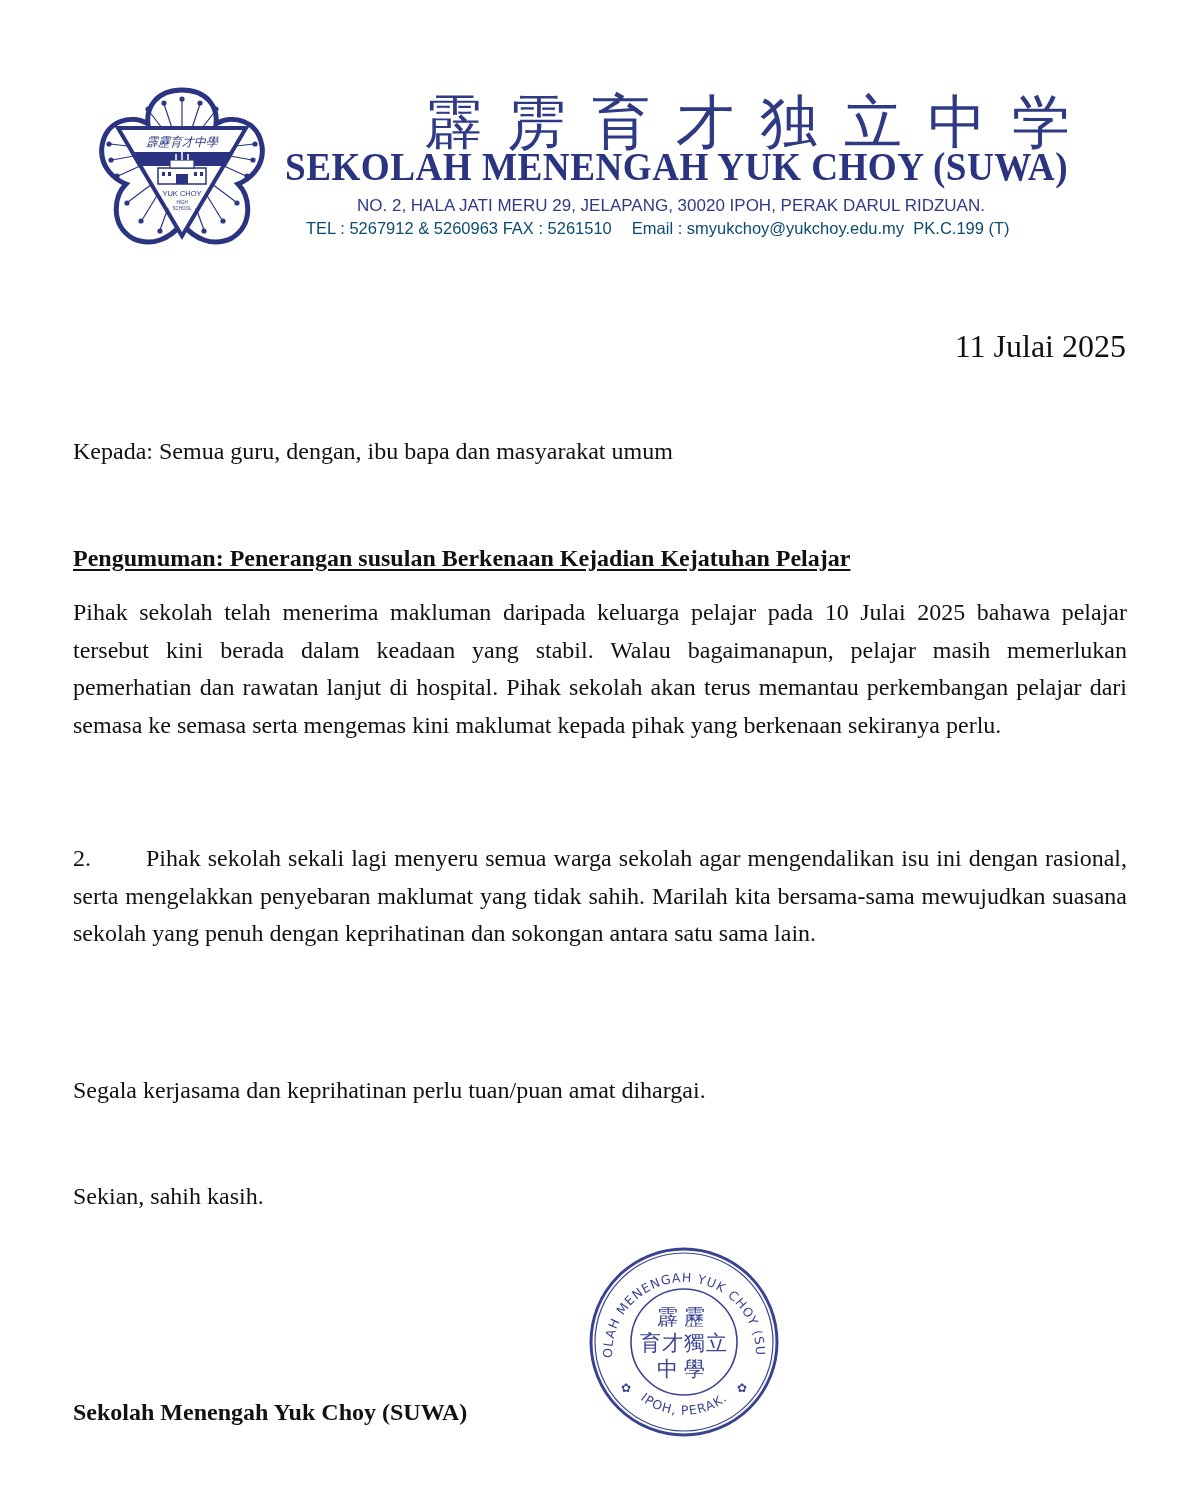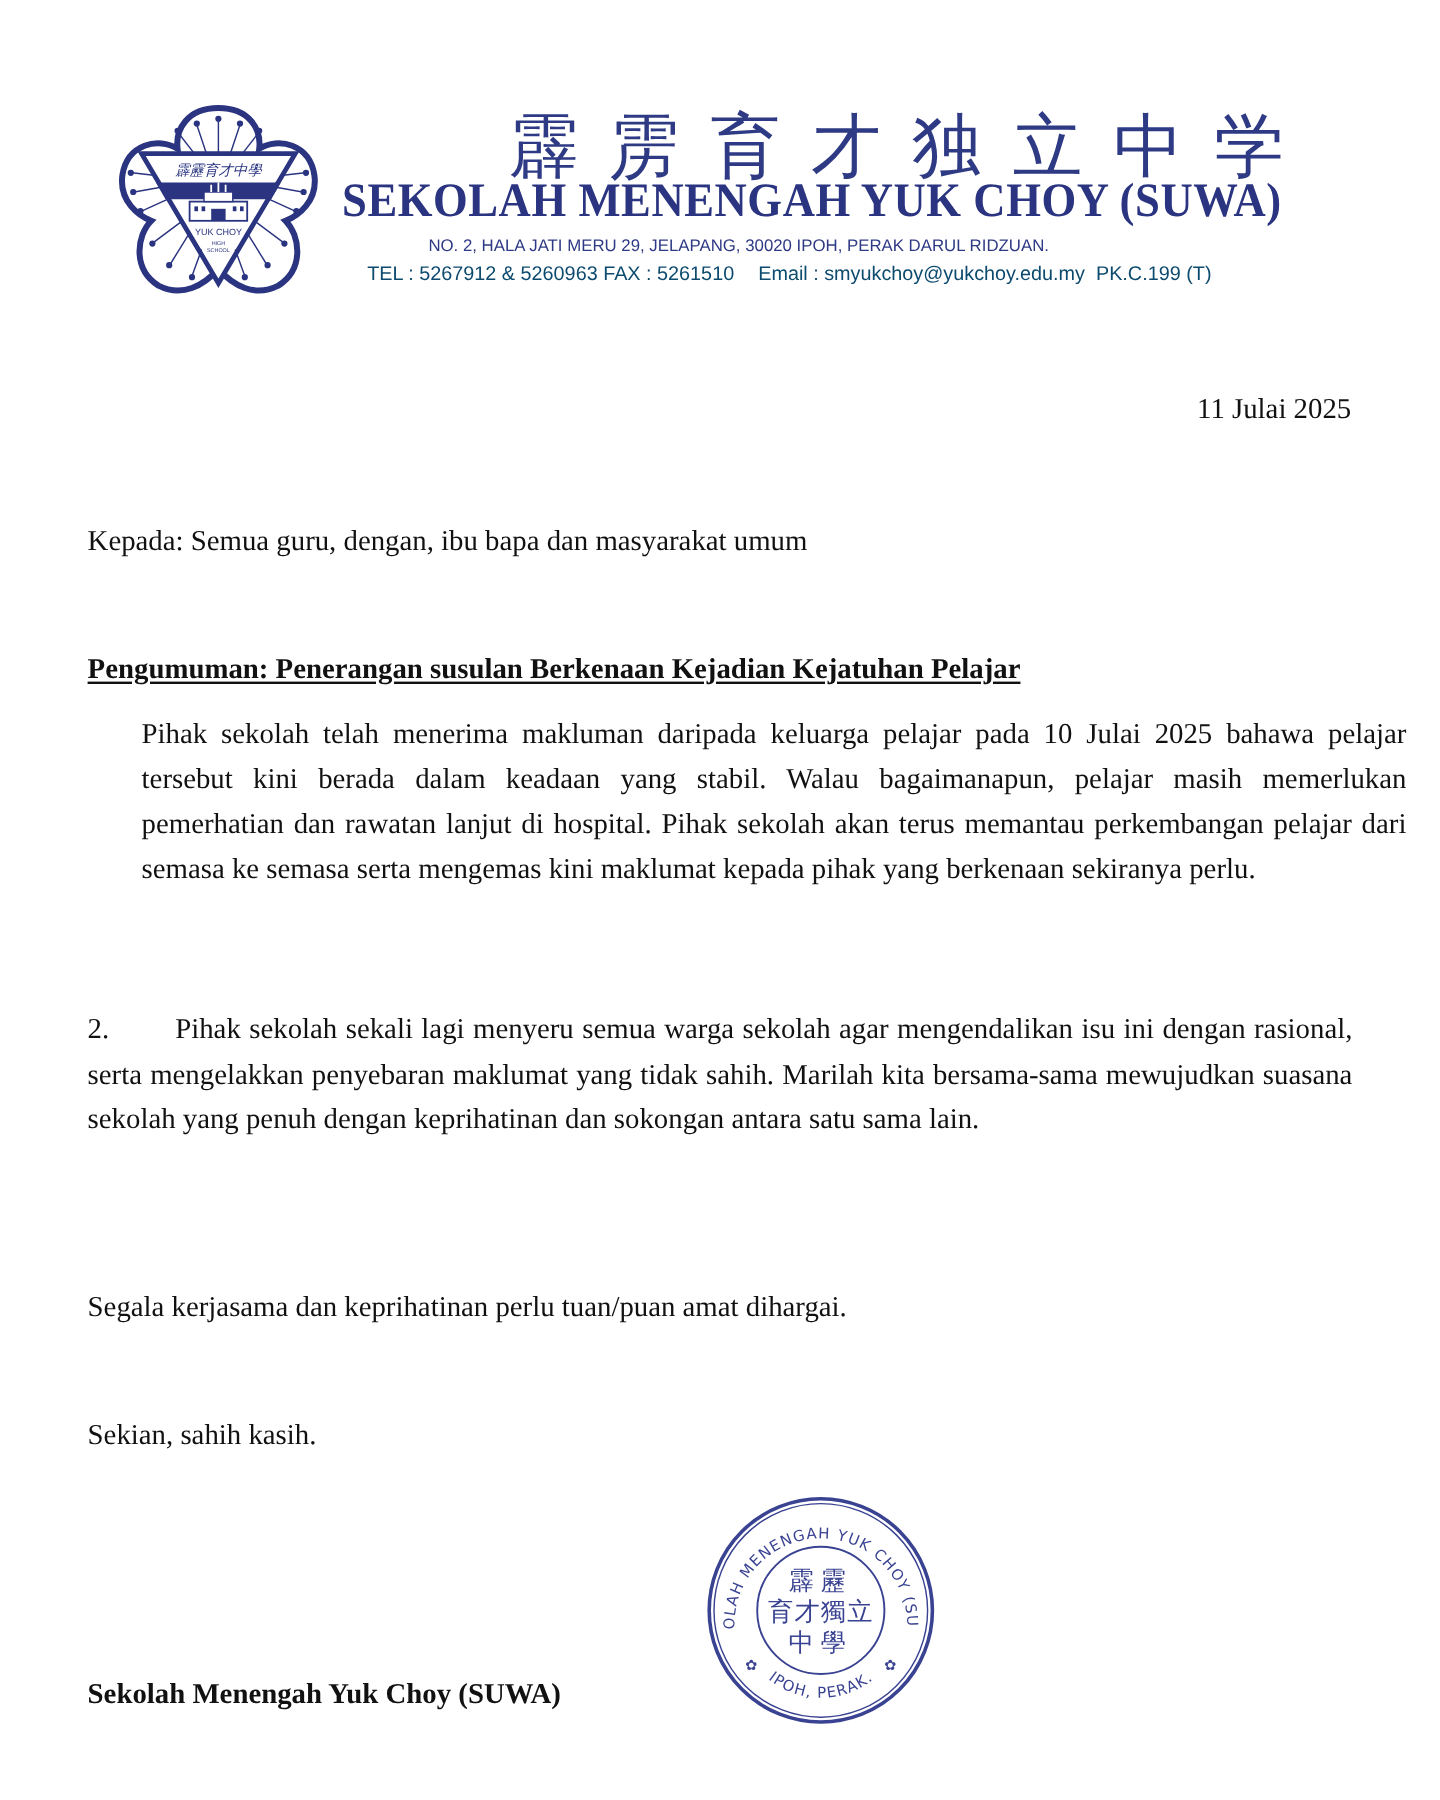--- a/index.html
+++ b/index.html
@@ -6,31 +6,31 @@
   body { width: 1200px; height: 1500px; position: relative; overflow: hidden; color: #111; }
   .serif { font-family: "Liberation Serif", "DejaVu Serif", serif; }
   .sans { font-family: "Liberation Sans", "DejaVu Sans", sans-serif; }
 
   
   #logo { position: absolute; left: 98px; top: 84px; width: 168px; height: 166px; }
   #chinese-name { position: absolute; left: 380px; top: 92px; width: 620px; font-size: 58px; color: #2f3a85;
     letter-spacing: 26px; font-family: "DejaVu Serif", serif; white-space: nowrap; line-height: 60px; margin-left: 44px; }
   #school-name { position: absolute; left: 285px; top: 142px; width: 820px; font-size: 40px; font-weight: bold;
     color: #2a3480; white-space: nowrap; line-height: 50px; transform: scaleX(0.93); transform-origin: left; letter-spacing: 0.5px; }
-  #address { position: absolute; left: 357px; top: 196px; font-size: 14px; color: #2f3a85; white-space: nowrap; }
+  #address { position: absolute; left: 357px; top: 196px; font-size: 17px; color: #2f3a85; white-space: nowrap; }
   #contact { position: absolute; left: 306px; top: 219px; font-size: 16.5px; color: #0c4a6e; white-space: nowrap; }
   #contact .gap { display: inline-block; width: 20px; }
 
   
   .line { position: absolute; left: 73px; font-size: 24px; white-space: nowrap; line-height: 30px; }
-  #date { position: absolute; right: 74px; top: 328px; font-size: 24px; }
+  #date { position: absolute; right: 74px; top: 328px; font-size: 32px; }
   #recipient { top: 436px; }
   #subject { top: 543px; font-weight: bold; text-decoration: underline; text-underline-offset: 3px; }
   .para { position: absolute; left: 73px; width: 1054px; font-size: 24px; line-height: 37.5px; text-align: justify; text-align-last: left; }
-  #para1 { top: 594px; margin-left: 45px; }
+  #para1 { top: 594px; }
   #para2 { top: 840px; }
   #para2 .num { display: inline-block; width: 73px; }
   #closing1 { top: 1075px; }
   #closing2 { top: 1181px; }
   #signature { top: 1397px; font-weight: bold; }
 
   #stamp { position: absolute; left: 586px; top: 1244px; width: 196px; height: 196px; }
 </style>
 </head>
 <body class="serif">

